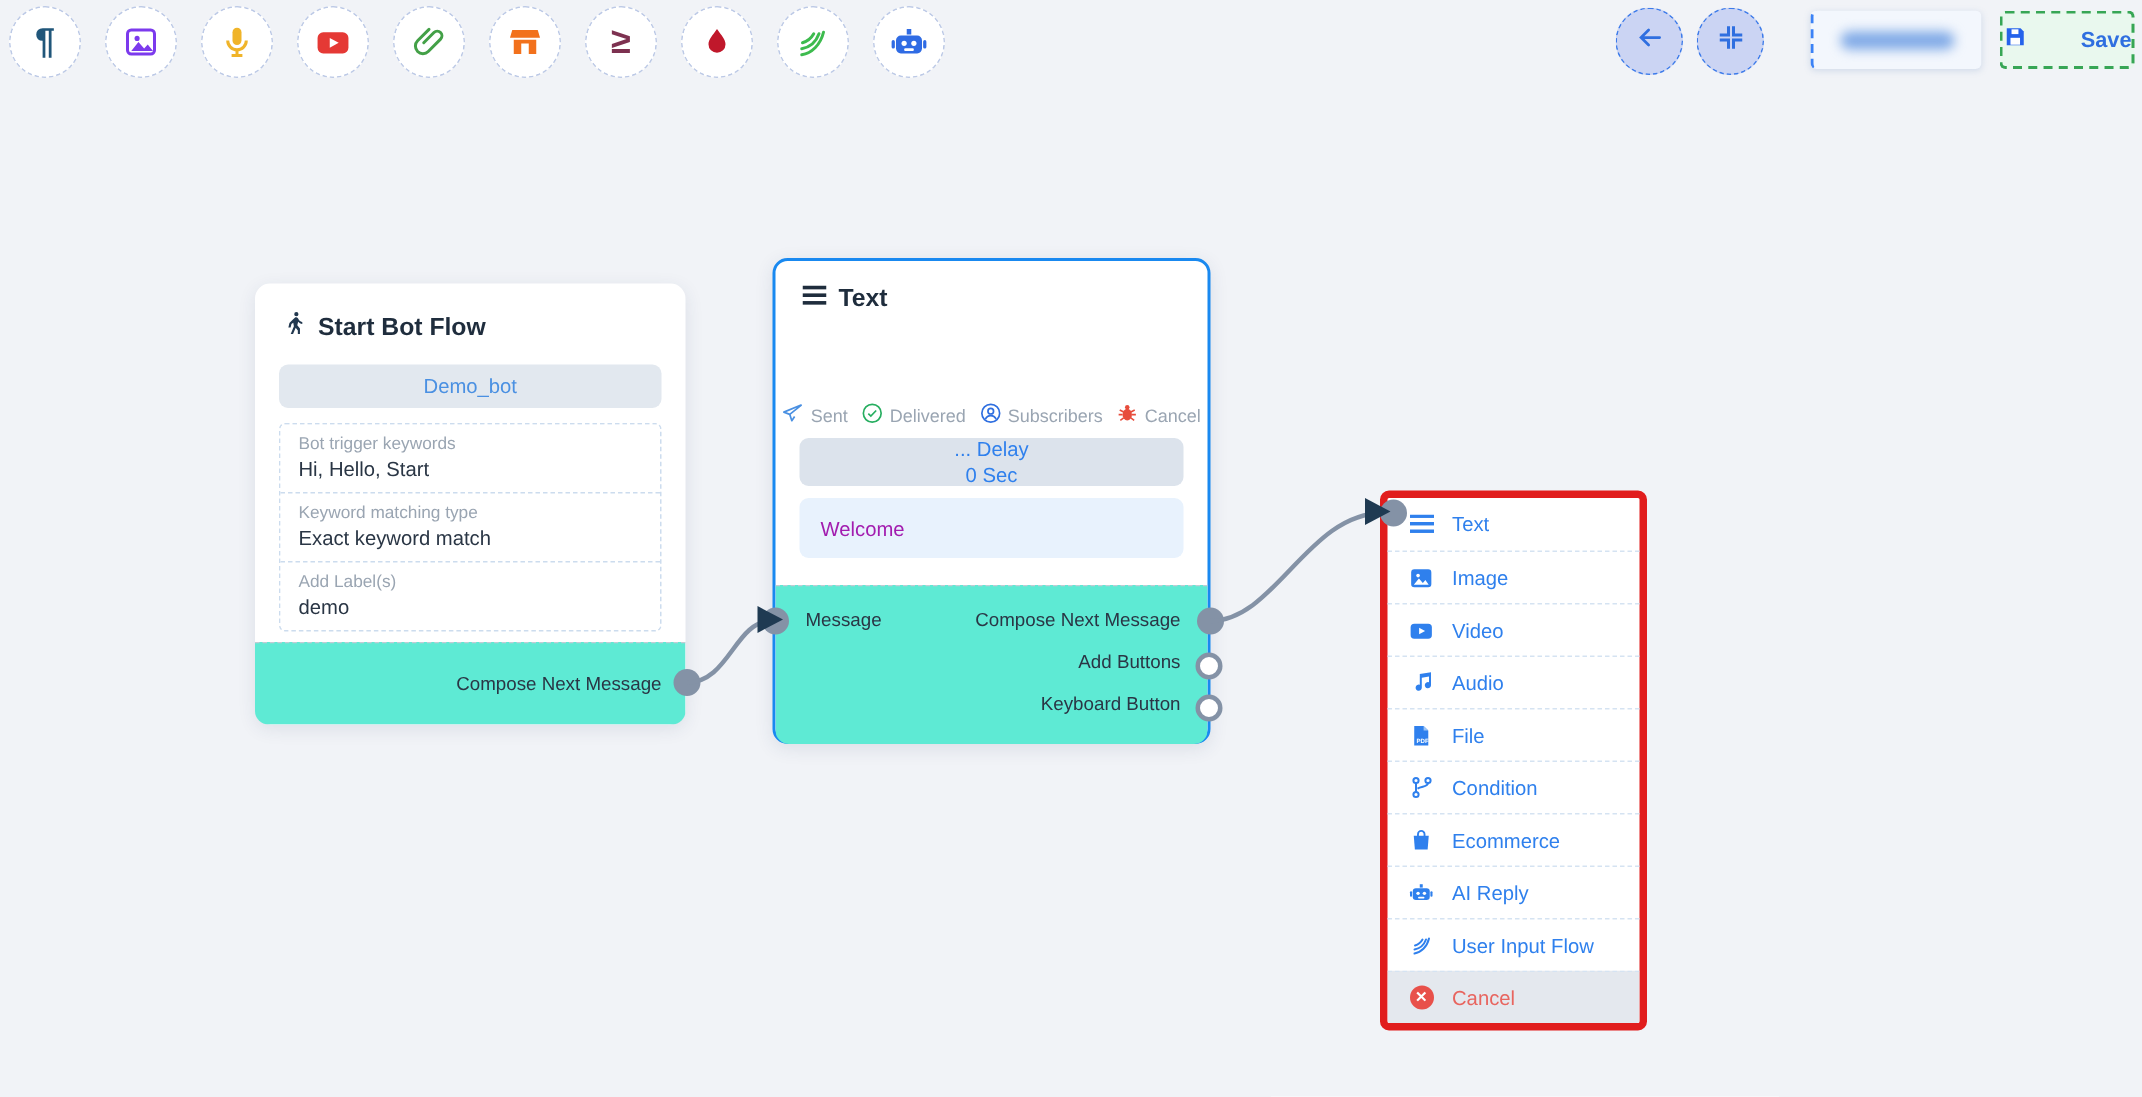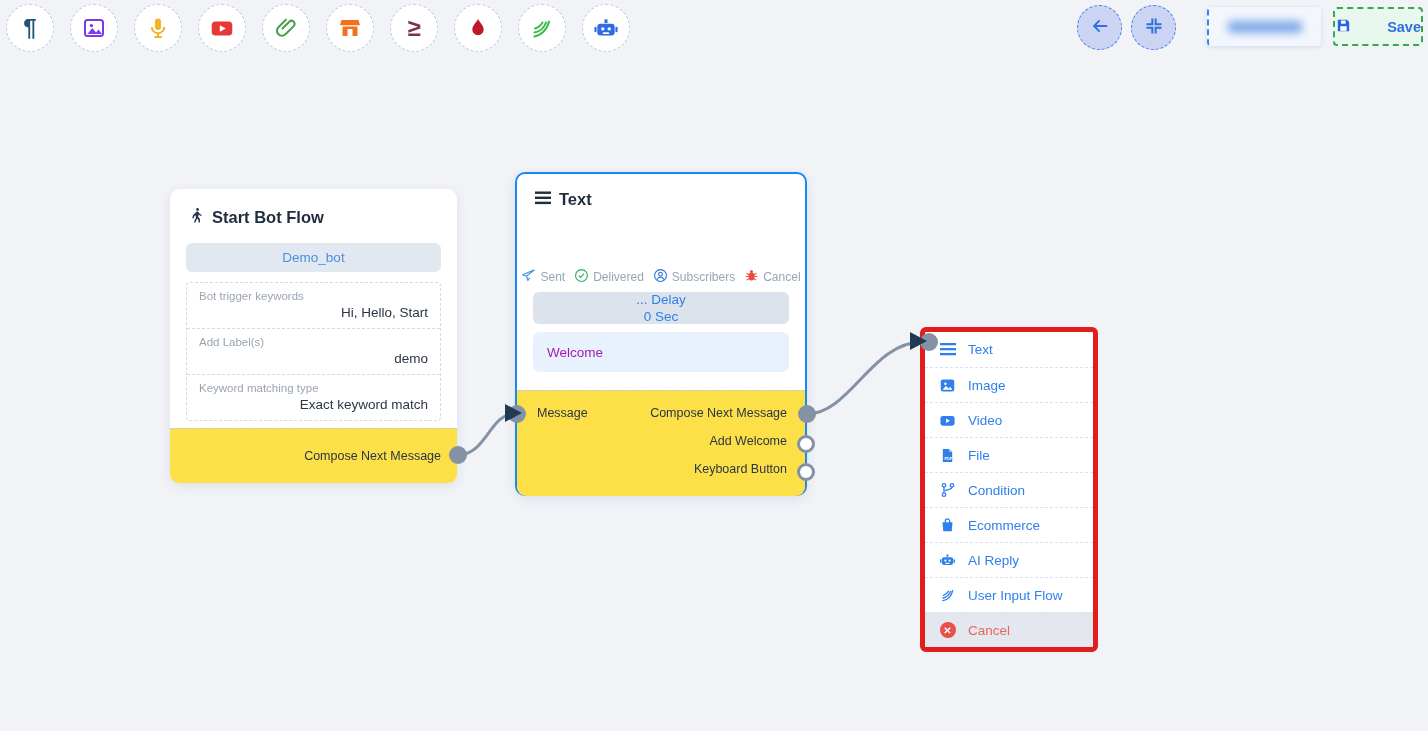--- a/index.html
+++ b/index.html
@@ -28,22 +28,22 @@
   .node { position:absolute; background:#fff; border-radius:10px; }
   .start-node { left:170px; top:189px; width:287px; height:294px; box-shadow:0 3px 12px rgba(40,60,100,.10); }
   .sn-header { position:absolute; top:17px; left:18px; display:flex; align-items:center; gap:7px;
     font-size:16.5px; font-weight:700; color:#1f2d3d; }
   .sn-botname { position:absolute; top:54px; left:16px; width:255px; height:29px; background:#e2e8ef; border-radius:6px;
     display:flex; align-items:center; justify-content:center; color:#4a90e2; font-size:13.5px; cursor:pointer; }
   .sn-fields { position:absolute; top:93px; left:16px; width:255px; border:1px dashed #ccdcee; border-radius:4px; background:#fff; }
   .sn-field { padding:7px 12px 8px; cursor:pointer; }
   .sn-field + .sn-field { border-top:1px dashed #ccdcee; }
   .sn-label { font-size:11.5px; color:#9aa5b2; }
-  .sn-value { font-size:13.5px; color:#2a3645; margin-top:3px;text-align:right; }
-  .node-footer { position:absolute; left:0; right:0; bottom:0; background:#fde047;
+  .sn-value { font-size:13.5px; color:#2a3645; margin-top:3px; }
+  .node-footer { position:absolute; left:0; right:0; bottom:0; background:#5eead4;
     border-top:1.5px dashed #c3cbd4; border-radius:0 0 9px 9px;padding-left:11px; }
   .sn-footer { height:55px; display:flex; align-items:center; justify-content:flex-end; padding-right:16px;
     font-size:12.5px; color:#2a3645; }
 
   .text-node { left:515px; top:172px; width:292px; height:324px; border:2px solid #1989f0;
     box-shadow:0 3px 12px rgba(40,60,100,.10); }
   .tn-header { position:absolute; top:16px; left:18px; display:flex; align-items:center; gap:8px;
     font-size:16.5px; font-weight:700; color:#1f2d3d; }
   .tn-stats { position:absolute; top:66px; left:10px; right:10px; display:flex; justify-content:center; gap:9px; }
   .stat { display:flex; flex-direction:column; align-items:center; }
@@ -183,26 +183,26 @@
           </svg></span>
       <span>Start Bot Flow</span>
     </div>
     <div class="sn-botname">Demo_bot</div>
     <div class="sn-fields">
       <div class="sn-field">
         <div class="sn-label">Bot trigger keywords</div>
         <div class="sn-value">Hi, Hello, Start</div>
       </div>
       <div class="sn-field">
+        <div class="sn-label">Keyword matching type</div>
+        <div class="sn-value">Exact keyword match</div>
+      </div>
+      <div class="sn-field">
         <div class="sn-label">Add Label(s)</div>
         <div class="sn-value">demo</div>
-      </div>
-      <div class="sn-field">
-        <div class="sn-label">Keyword matching type</div>
-        <div class="sn-value">Exact keyword match</div>
       </div>
     </div>
     <div class="node-footer sn-footer">
       <span>Compose Next Message</span>
     </div>
   </div>
 
   <div class="node text-node">
     <div class="tn-header">
       <span><svg width="16" height="14" viewBox="0 0 16 14">
@@ -256,21 +256,21 @@
       </div>
     </div>
     <div class="tn-delay">
       <span>... Delay</span>
       <span>0 Sec</span>
     </div>
     <div class="tn-msg">Welcome</div>
     <div class="node-footer tn-footer">
       <span class="tn-left-label">Message</span>
       <span class="tn-right-label" style="top:15px">Compose Next Message</span>
-      <span class="tn-right-label" style="top:43px">Add Welcome</span>
+      <span class="tn-right-label" style="top:43px">Add Buttons</span>
       <span class="tn-right-label" style="top:71px">Keyboard Button</span>
     </div>
     <div class="port-ring" style="top:261px"></div>
     <div class="port-ring" style="top:289px"></div>
   </div>
 
   <div class="menu">
     <div class="menu-item">
       <span class="mi-icon">
           <svg width="16" height="13" viewBox="0 0 16 13">
@@ -292,20 +292,28 @@
       <span>Image</span>
     </div>
     <div class="menu-item">
       <span class="mi-icon">
           <svg width="17" height="17" viewBox="0 0 24 24">
             <rect x="2" y="5.5" width="20" height="14" rx="3.5" fill="#2f80ed"></rect>
             <path d="M10 9.2v6.2l5.6-3.1z" fill="#fff"></path>
           </svg>
         </span>
       <span>Video</span>
+    </div>
+    <div class="menu-item">
+      <span class="mi-icon">
+          <svg width="16" height="16" viewBox="0 0 24 24">
+            <path d="M9.8 3.5L21 1.8v12.9a3.1 3.1 0 1 1-2-2.9V6l-7.2 1.2v10a3.1 3.1 0 1 1-2-2.9z" fill="#2f80ed"></path>
+          </svg>
+        </span>
+      <span>Audio</span>
     </div>
     <div class="menu-item">
       <span class="mi-icon">
           <svg width="15" height="17" viewBox="0 0 24 24">
             <path d="M4.5 1.5h10l5 5v16h-15z" fill="#2f80ed"></path>
             <path d="M14.5 1.5v5h5z" fill="#9cc4f5"></path>
             <text x="7" y="19.5" font-size="6.5" fill="#fff" font-family="Liberation Sans, sans-serif" font-weight="bold">PDF</text>
           </svg>
         </span>
       <span>File</span>

